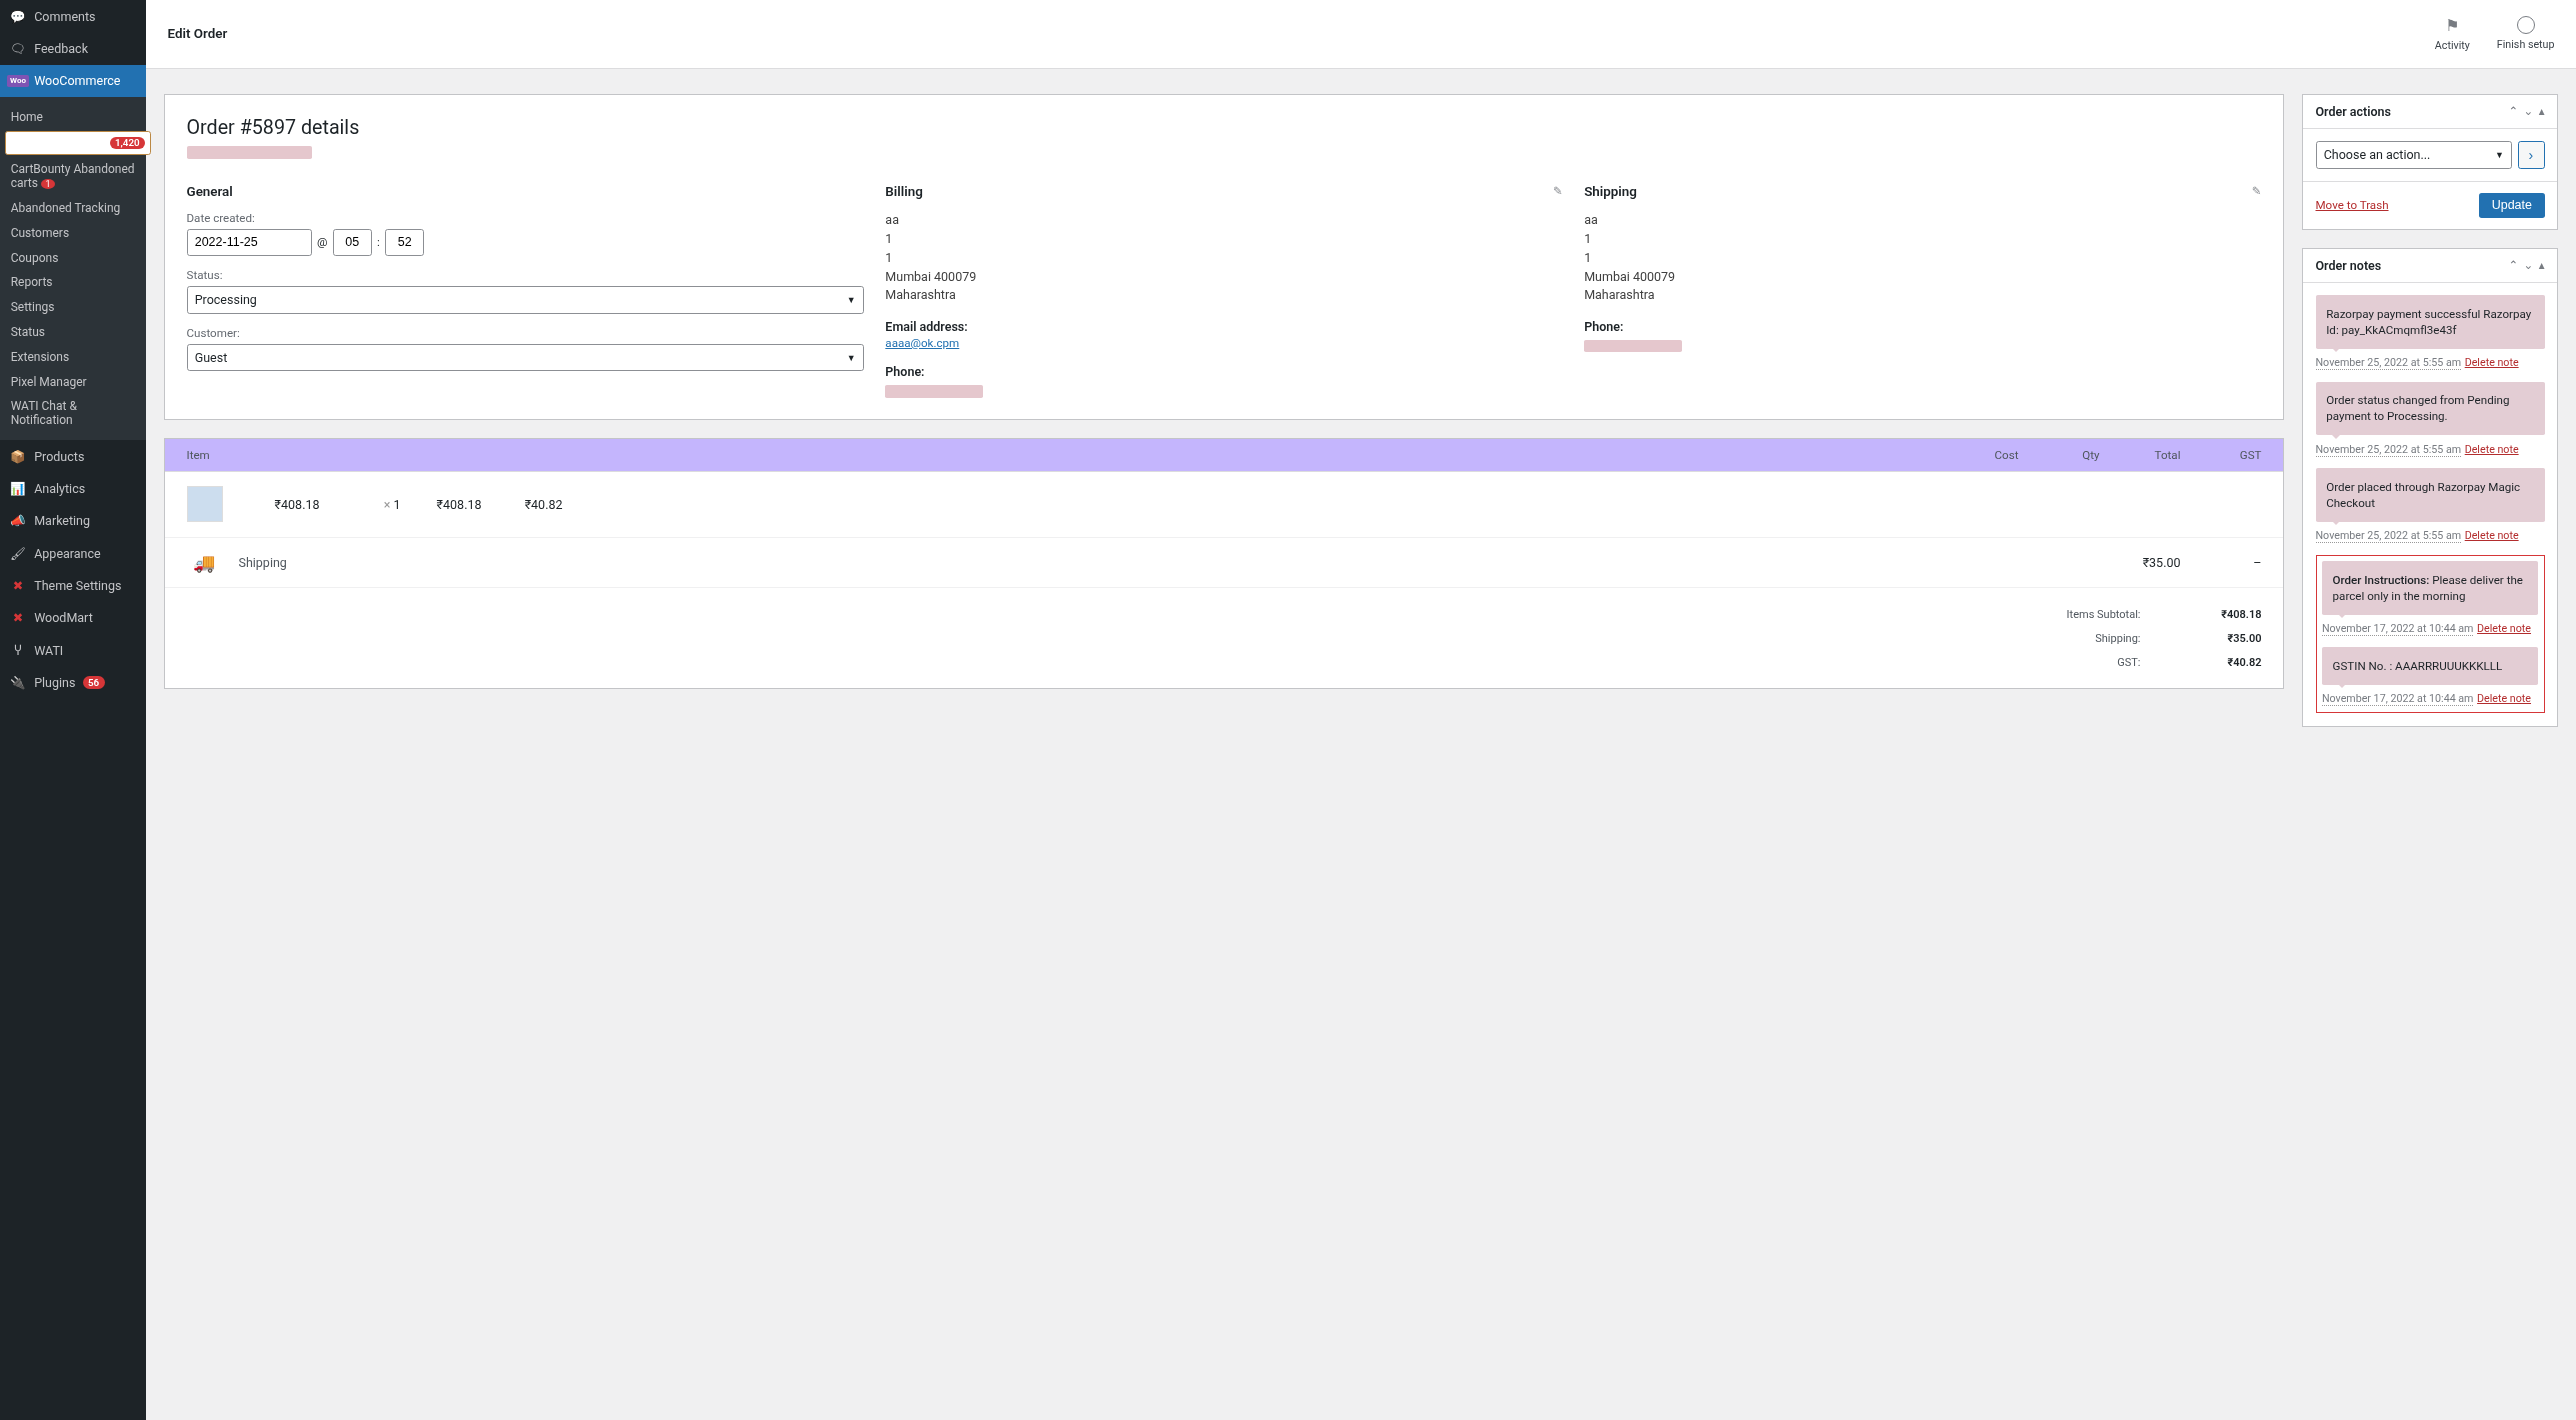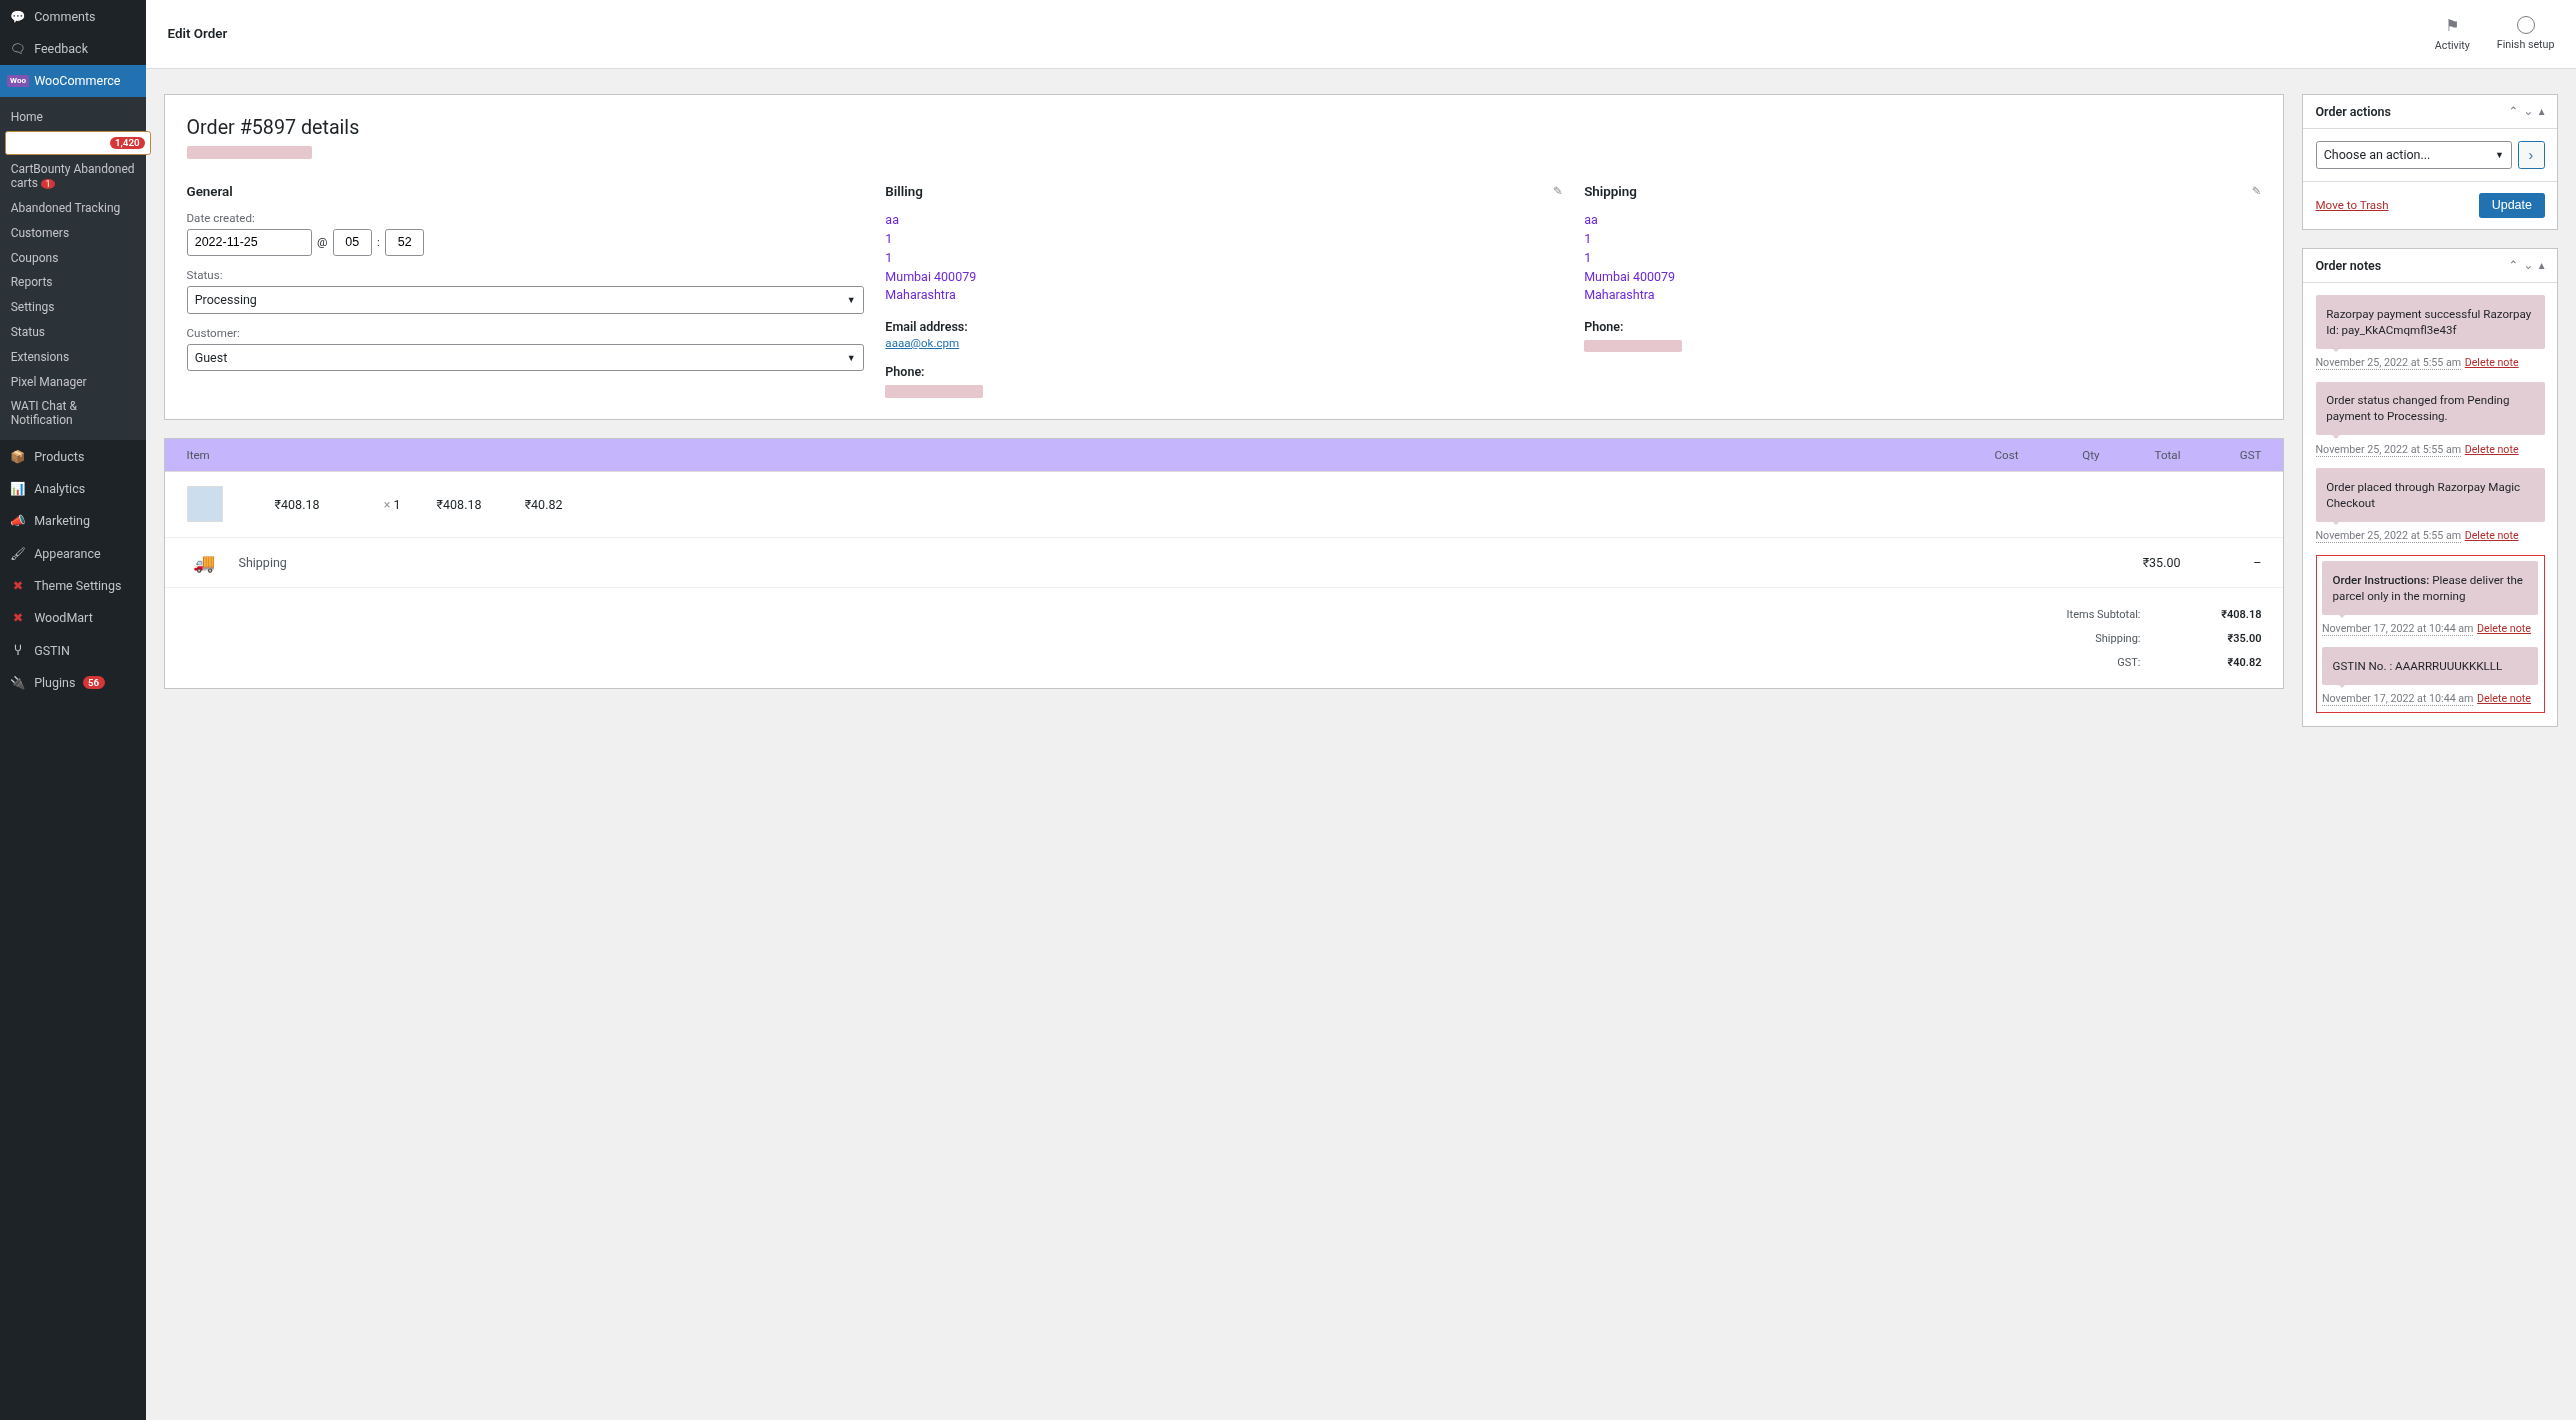--- a/index.html
+++ b/index.html
@@ -42,21 +42,21 @@
 
 .cols3 { display: flex; gap: 21.5px; margin-top: 25px; }
 .col { flex: 1; position: relative; }
 .col h3 { font-size: 13.4px; font-weight: 600; margin-bottom: 12.5px; }
 .lbl { font-size: 11.6px; color: #646970; margin-bottom: 3.6px; }
 .row { display: flex; align-items: center; gap: 5.4px; margin-bottom: 12.5px; }
 .inp { border: 0.9px solid #8c8f94; border-radius: 2.7px; padding: 5.4px 7.2px; font-size: 12.5px; }
 .inp-date { width: 125px; }
 .inp-sm { width: 39px; text-align: center; }
 .sel { width: 100%; border: 0.9px solid #8c8f94; border-radius: 2.7px; padding: 5.4px 7.2px; font-size: 12.5px; background: #fff; display: flex; justify-content: space-between; align-items: center; }
-.addr-line { font-size: 12.5px; color: #6d28d9; line-height: 1.5; }
+.addr-line { font-size: 12.5px; color: #404040; line-height: 1.5; }
 .edit-ico { position: absolute; right: 0; top: 0; color: #8c8f94; cursor: pointer; }
 .email-link { color: #2271b1; text-decoration: underline; }
 .pink-block { background: #e5c7cd; width: 98px; height: 12.5px; border-radius: 1.8px; margin-top: 3.6px; }
 
 
 .items-head { display: flex; background: #c4b5fd; border-bottom: 0.9px solid #dcdcde; padding: 9px 21.5px; font-size: 11.6px; color: #50575e; }
 .items-head .ih-item { flex: 1; }
 .ih-cost, .ih-qty, .ih-total, .ih-gst { width: 81px; text-align: right; }
 .item-row { display: flex; align-items: center; padding: 14.3px 21.5px; border-bottom: 0.9px solid #f0f0f1; font-size: 12.5px; }
 .thumb { width: 36px; height: 36px; background: #cde; border: 0.9px solid #ddd; margin-right: 16px; }
@@ -144,21 +144,21 @@
     <div class="sb-item">
         <span class="sb-icon red-icon">✖</span>
         <span>Theme Settings</span>
       </div>
     <div class="sb-item">
         <span class="sb-icon red-icon">✖</span>
         <span>WoodMart</span>
       </div>
     <div class="sb-item">
         <span class="sb-icon">Ⴤ</span>
-        <span>GSTIN</span>
+        <span>WATI</span>
       </div>
     <div class="sb-item">
         <span class="sb-icon">🔌</span>
         <span>Plugins</span> 
         <span class="badge">56</span>
       </div>
   </aside>
 
   <main class="main">
     <div class="topbar">

